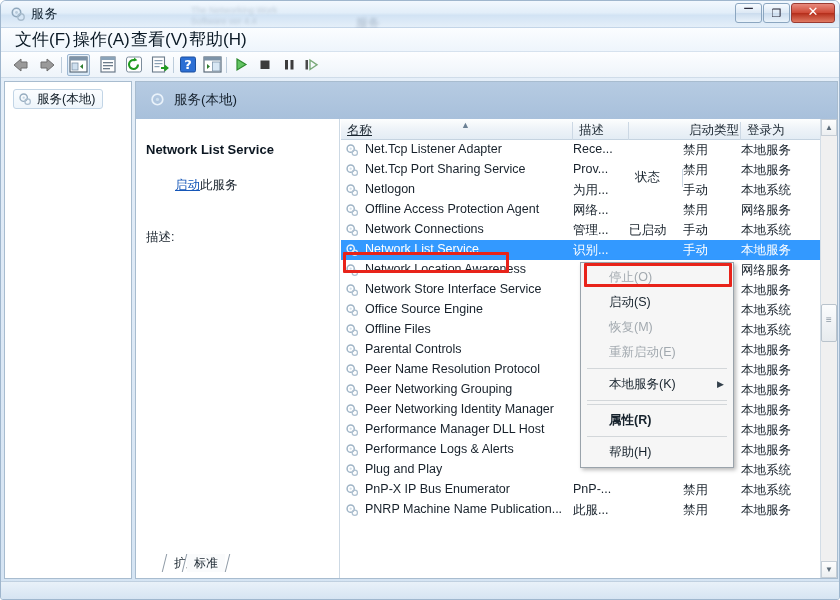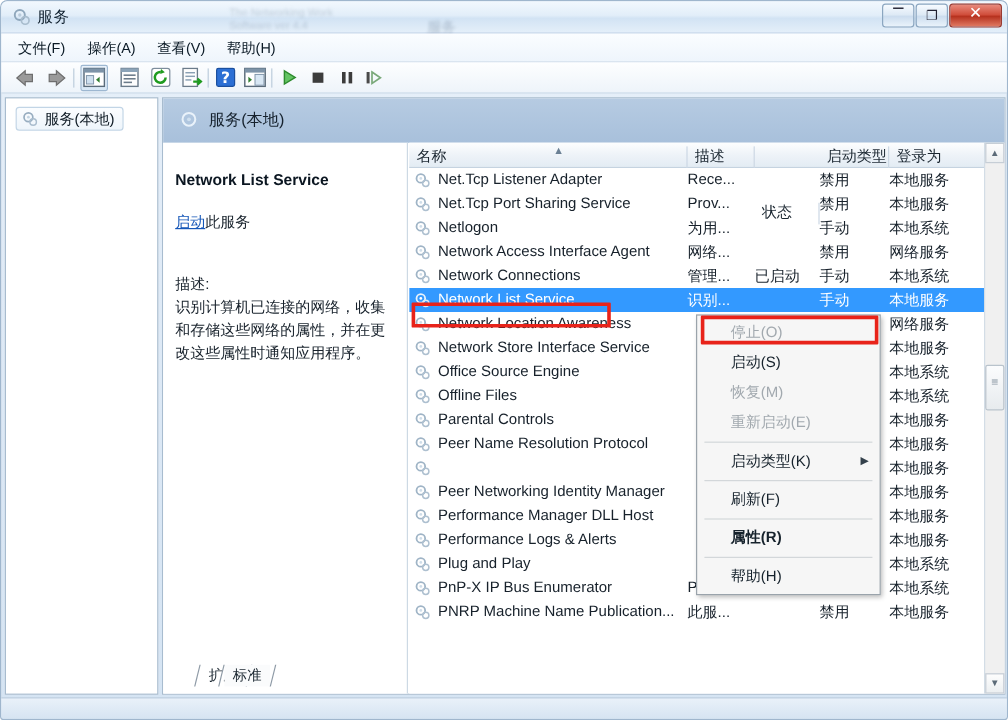--- a/index.html
+++ b/index.html
@@ -58,21 +58,21 @@
   .wb.close .g { color: #fff; font-weight: bold; font-size: 13px; top: 1px; }
 
   
   #menubar {
     position: absolute; left: 0; top: 27px; width: 840px; height: 24px;
     background: linear-gradient(180deg,#fbfdff 0%,#eef5fc 100%);
     border-bottom: 1px solid #d6e2ee;
   }
   .menu-item {
     position: absolute; top: 3px; height: 18px; line-height: 18px;
-    font-size: 12px; color: #0b1a26; padding: 0 4px; cursor: default;
+    font-size: 17px; color: #0b1a26; padding: 0 4px; cursor: default;
   }
 
   
   #toolbar {
     position: absolute; left: 0; top: 51px; width: 840px; height: 26px;
     background: linear-gradient(180deg,#fdfeff 0%,#eef4fa 100%);
     border-bottom: 1px solid #cfdce9;
   }
   .tb { position: absolute; top: 4px; width: 20px; height: 18px; cursor: default; }
   .tb svg { display: block; }
@@ -119,21 +119,21 @@
   
   #details {
     position: absolute; left: 0; top: 37px; width: 204px; height: 459px;
     background: #fff; border-right: 1px solid #cdd9e4;
   }
   #svc-name {
     position: absolute; left: 10px; top: 23px;
     font-size: 13px; font-weight: bold; color: #0b1621;
   }
   #svc-action { position: absolute; left: 10px; top: 58px; font-size: 12.5px; color: #17212b; }
-  #svc-action .lnk { color: #1657b8; text-decoration: underline; cursor: pointer; }
+  #svc-action .lnk { color: #1657b8; text-decoration: underline; cursor: pointer; margin-left: 29px; }
   #desc-label { position: absolute; left: 10px; top: 110px; font-size: 12.5px; color: #17212b; }
   #desc-body {
     position: absolute; left: 10px; top: 128px; width: 186px;
     font-size: 12.5px; color: #17212b; line-height: 19px;
   }
 
   
   #listregion {
     position: absolute; left: 205px; top: 37px; width: 496px; height: 459px;
     background: #fff;
@@ -399,27 +399,26 @@
       </svg>
       <div id="rp-header-title">服务(本地)</div>
     </div>
 
     <div id="details">
       <div id="svc-name">Network List Service</div>
       <div id="svc-action">
         <span class="lnk">启动</span><span>此服务</span>
       </div>
       <div id="desc-label">描述:</div>
-      <div id="desc-body">识别计算机已连接的网络，收集和存储这些网络的属性，并在更改这些属性时通知应用程序。</div>
     </div>
 
     <div id="listregion">
 
       <div id="colhdr">
-        <div class="ch" style="left:0px;   width:232px;">名称</div>
+        <div class="ch" style="left:0px;   width:232px;text-decoration:underline;">名称</div>
         <div id="sortmark">▲</div>
         <div class="ch" style="left:232px; width:56px;">描述</div>
         <div class="ch" style="left:288px; width:54px;margin-top:47px;">状态</div>
         <div class="ch" style="left:342px; width:58px;">启动类型</div>
         <div class="ch" style="left:400px; width:79px; border-right:none;">登录为</div>
       </div>
 
       <div id="rows">
           <div class="row">
             <svg class="gear" viewBox="0 0 16 16">
@@ -456,21 +455,21 @@
             <span class="cell c-stat"></span>
             <span class="cell c-start">手动</span>
             <span class="cell c-logon">本地系统</span>
           </div>
           <div class="row">
             <svg class="gear" viewBox="0 0 16 16">
               <circle cx="6.5" cy="6.5" r="4.1" fill="none" stroke="#9fb4c6" stroke-width="1.7"></circle>
               <circle cx="6.5" cy="6.5" r="1.3" fill="#cfdde9"></circle>
               <circle cx="11.2" cy="11.2" r="3" fill="none" stroke="#aec0d0" stroke-width="1.4"></circle>
             </svg>
-            <span class="cell c-name">Network Access Interface Agent</span>
+            <span class="cell c-name">Offline Access Protection Agent</span>
             <span class="cell c-desc">网络...</span>
             <span class="cell c-stat"></span>
             <span class="cell c-start">禁用</span>
             <span class="cell c-logon">网络服务</span>
           </div>
           <div class="row">
             <svg class="gear" viewBox="0 0 16 16">
               <circle cx="6.5" cy="6.5" r="4.1" fill="none" stroke="#9fb4c6" stroke-width="1.7"></circle>
               <circle cx="6.5" cy="6.5" r="1.3" fill="#cfdde9"></circle>
               <circle cx="11.2" cy="11.2" r="3" fill="none" stroke="#aec0d0" stroke-width="1.4"></circle>
@@ -564,20 +563,21 @@
             <span class="cell c-stat"></span>
             <span class="cell c-start"></span>
             <span class="cell c-logon">本地服务</span>
           </div>
           <div class="row">
             <svg class="gear" viewBox="0 0 16 16">
               <circle cx="6.5" cy="6.5" r="4.1" fill="none" stroke="#9fb4c6" stroke-width="1.7"></circle>
               <circle cx="6.5" cy="6.5" r="1.3" fill="#cfdde9"></circle>
               <circle cx="11.2" cy="11.2" r="3" fill="none" stroke="#aec0d0" stroke-width="1.4"></circle>
             </svg>
+            <span class="cell c-name">Peer Networking Grouping</span>
             <span class="cell c-desc"></span>
             <span class="cell c-stat"></span>
             <span class="cell c-start"></span>
             <span class="cell c-logon">本地服务</span>
           </div>
           <div class="row">
             <svg class="gear" viewBox="0 0 16 16">
               <circle cx="6.5" cy="6.5" r="4.1" fill="none" stroke="#9fb4c6" stroke-width="1.7"></circle>
               <circle cx="6.5" cy="6.5" r="1.3" fill="#cfdde9"></circle>
               <circle cx="11.2" cy="11.2" r="3" fill="none" stroke="#aec0d0" stroke-width="1.4"></circle>
@@ -657,23 +657,22 @@
       </div>
     </div>
   </div>
 
   <div id="ctxmenu">
       <div class="mi dis"><span>停止(O)</span></div>
       <div class="mi"><span>启动(S)</span></div>
       <div class="mi dis"><span>恢复(M)</span></div>
       <div class="mi dis"><span>重新启动(E)</span></div>
       <div class="msep"></div>
-      <div class="mi"><span>启动类型(K)</span><span class="arrow">▶</span></div>
+      <div class="mi"><span>本地服务(K)</span><span class="arrow">▶</span></div>
       <div class="msep"></div>
-      <div class="mi"><span>刷新(F)</span></div>
       <div class="msep"></div>
       <div class="mi bold"><span>属性(R)</span></div>
       <div class="msep"></div>
       <div class="mi"><span>帮助(H)</span></div>
     </div>
 
   <div class="annot" style="left:342px; top:251px; width:166px; height:21px;"></div>
   <div class="annot" style="left:583px; top:262px; width:148px; height:24px;"></div>
 
   <div id="tabs">

